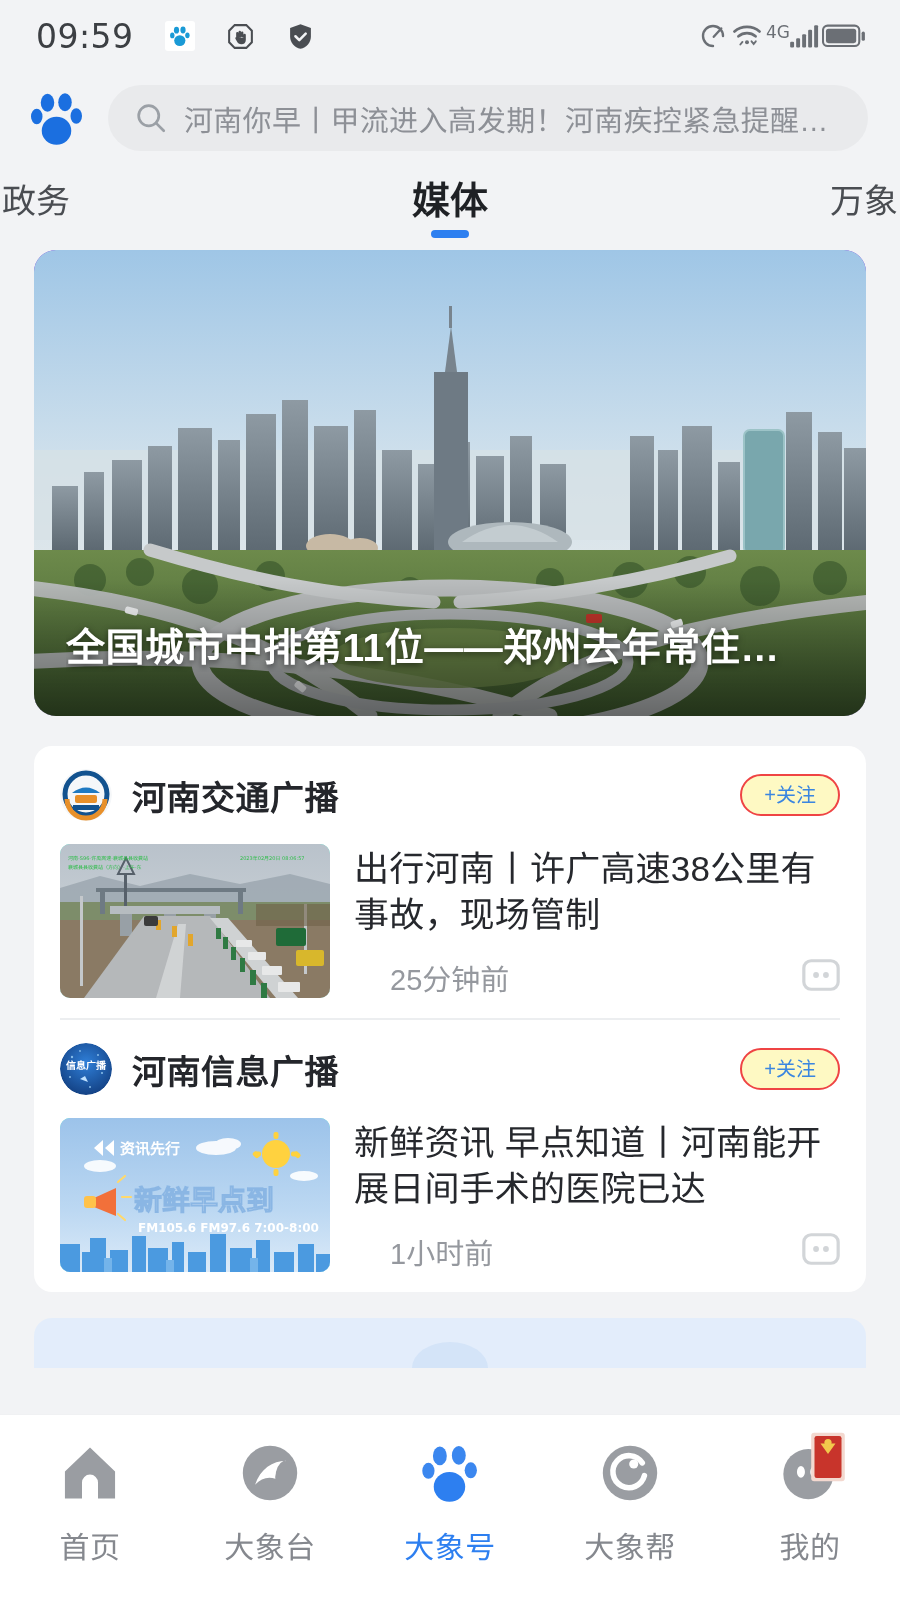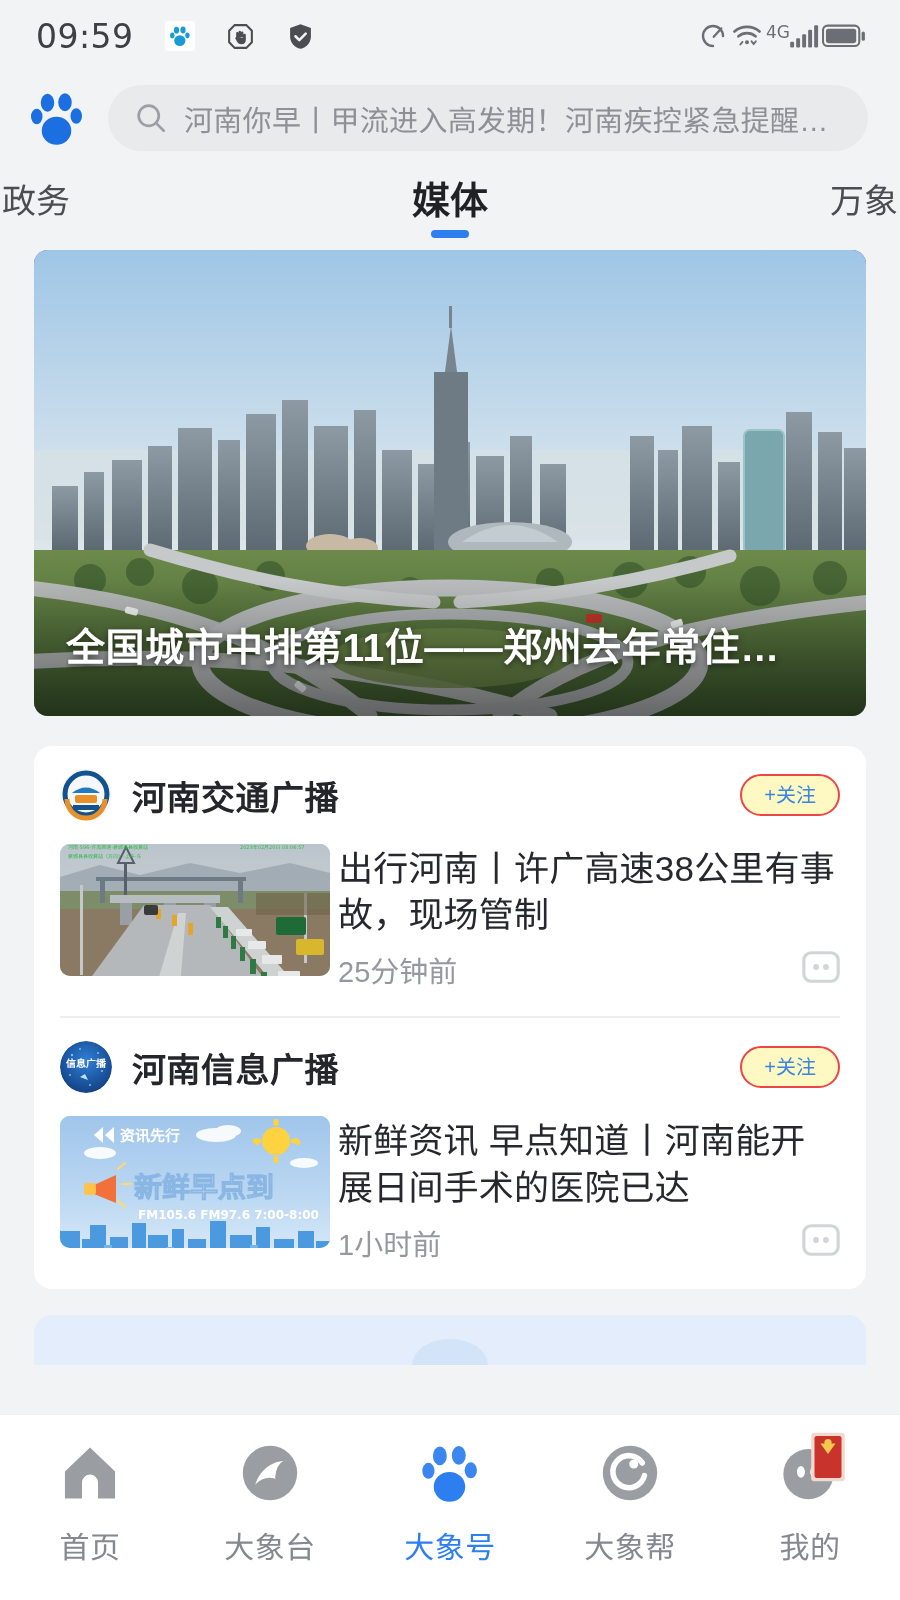--- a/index.html
+++ b/index.html
@@ -123,21 +123,21 @@
     padding: 0 34px;
     overflow: hidden;
     position: relative;
   }
 
   
   .hero {
     position: relative;
     width: 100%;
     height: 466px;
-    border-radius: 14px;
+    border-radius: 22px;
     overflow: hidden;
     background: #6d28d9;
   }
   .hero svg { display: block; width: 100%; height: 100%; }
   .hero-caption {
     position: absolute;
     left: 32px;
     right: 22px;
     bottom: 44px;
     font-size: 39px;
@@ -183,26 +183,26 @@
     background: #fef9c3;
     border-radius: 30px;
     font-size: 20px;
     padding: 9px 22px;
     line-height: 1;
     white-space: nowrap;
   }
 
   .news-row {
     display: flex;
-    gap: 8px;
-    padding-bottom: 26px;
+    gap: 24px;
+    padding-bottom: 20px;
   }
   .news-thumb {
     width: 270px;
-    height: 132px;
+    height: 154px;
     flex: 0 0 270px;
     border-radius: 10px;
     overflow: hidden;
     background: #5eead4;
   }
   .news-thumb svg { display:block; width:100%; height:100%; }
   .news-body {
     flex: 1 1 auto;
     display: flex;
     flex-direction: column;
@@ -218,20 +218,21 @@
     -webkit-line-clamp: 2;
     -webkit-box-orient: vertical;
     overflow: hidden;
     letter-spacing: 0.2px;
   }
   .news-meta {
     display: flex;
     align-items: center;
     justify-content: space-between;
     margin-top: 10px;
+    margin-left: 36px;
   }
   .news-time { font-size: 29px; color: #95989e; }
   .comment-icon { flex: 0 0 auto; }
 
   .card-divider {
     height: 2px;
     background: #eceef0;
     margin: 0 0 0 0;
   }
 

